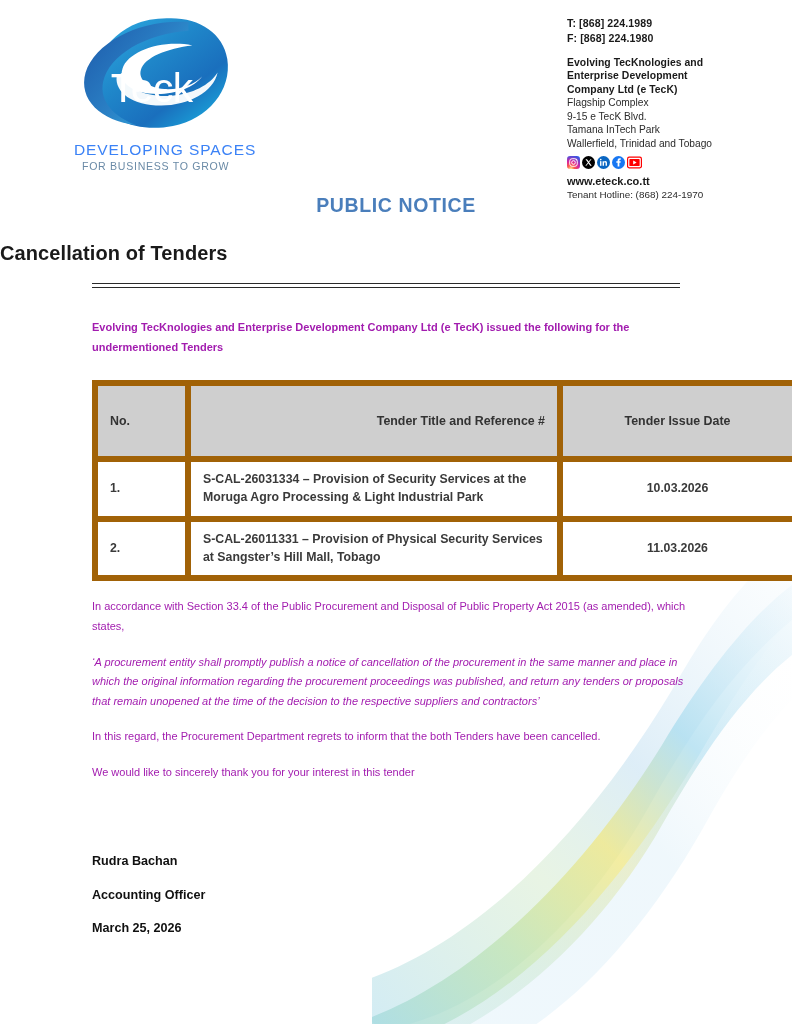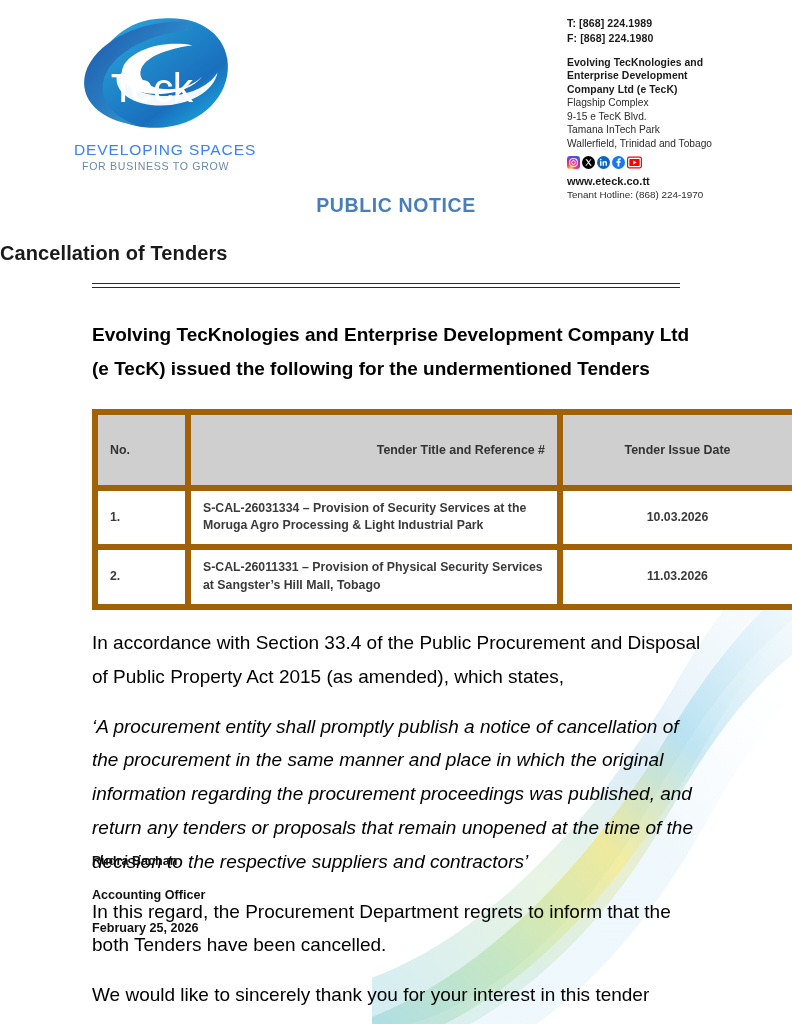--- a/index.html
+++ b/index.html
@@ -159,23 +159,23 @@
 
   
   .body-wrap {
     position: absolute;
     top: 318px;
     left: 92px;
     width: 612px;
   }
   p.para {
     margin: 0 0 13px 0;
-    font-size: 19px;
+    font-size: 11px;
     line-height: 1.78;
-    color: #000000;
+    color: #a21caf;
   }
   p.para.bold { font-weight: bold; }
   p.para.italic { font-style: italic; }
   p.gap-top { margin-top: 16px; }
 
   
   .tender-table {
     margin: 23px 0 16px 0;
     border-collapse: collapse;
     width: 610px;
@@ -389,16 +389,16 @@
     <p class="para italic gap-top">‘A procurement entity shall promptly publish a notice of cancellation of the procurement in the same manner and place in which the original information regarding the procurement proceedings was published, and return any tenders or proposals that remain unopened at the time of the decision to the respective suppliers and contractors’</p>
 
     <p class="para gap-top"> In this regard, the Procurement Department regrets to inform that the both Tenders have been cancelled.</p>
 
     <p class="para gap-top">We would like to sincerely thank you for your interest in this tender</p>
   </div>
 
   <div class="signature">
     <div>Rudra Bachan</div>
     <div>Accounting Officer</div>
-    <div>February 25, 2026</div>
+    <div>March 25, 2026</div>
   </div>
 
 </div>
 
 </body></html>

